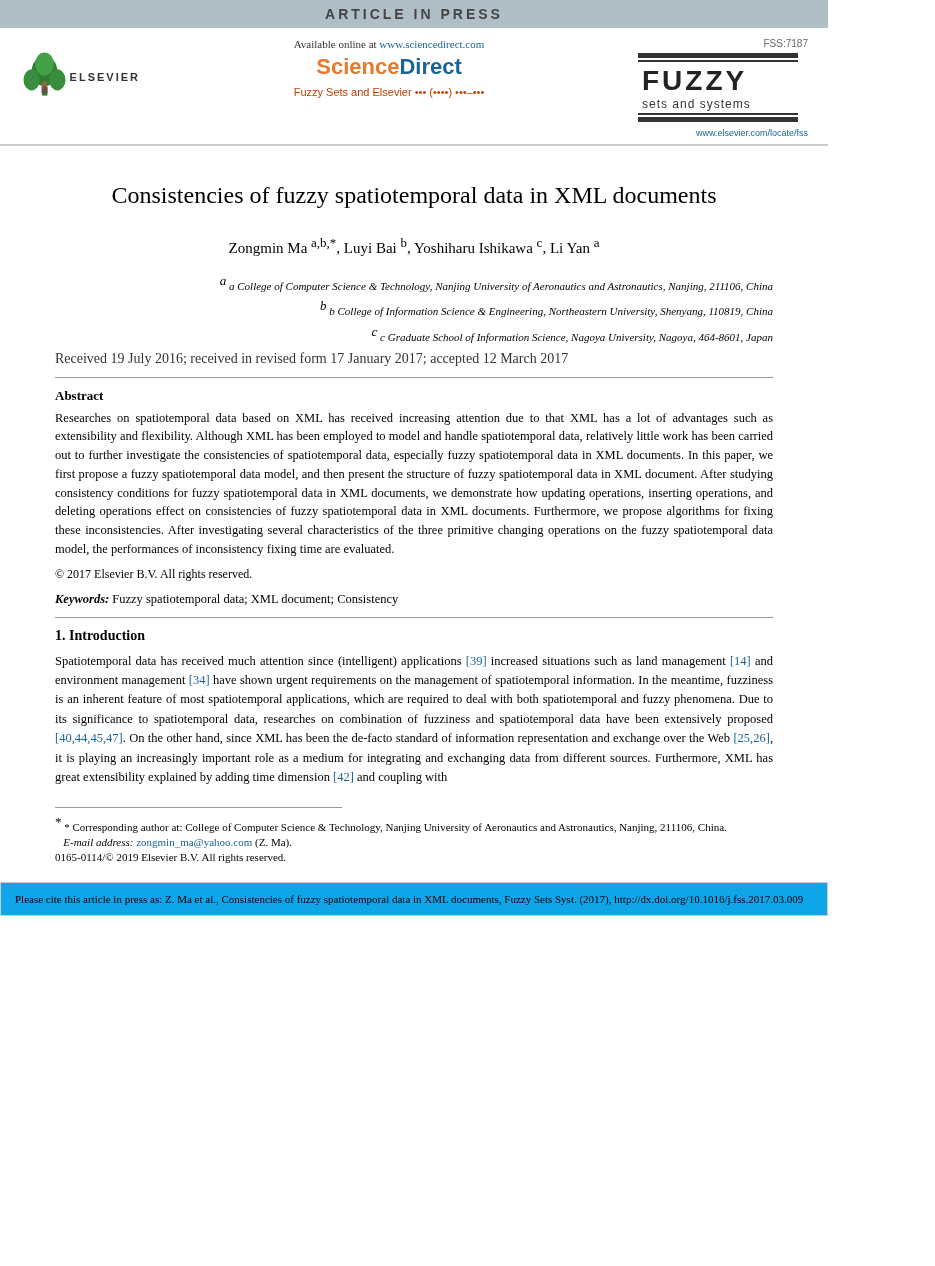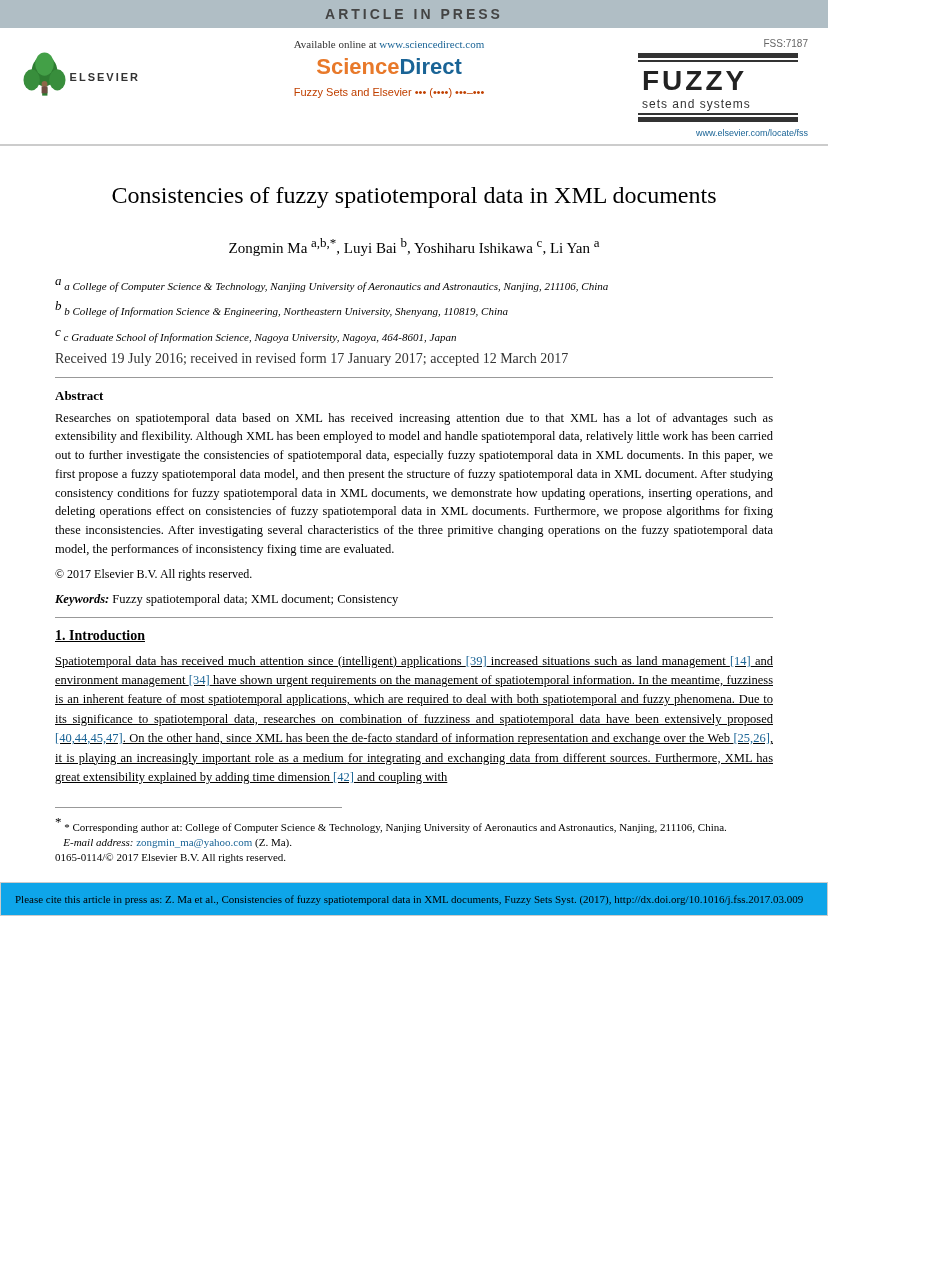--- a/index.html
+++ b/index.html
@@ -138,21 +138,21 @@
     .authors-line {
       font-size: 15px;
       color: #000;
     }
     .sup {
       font-size: 13px;
       vertical-align: super;
       color: #000;
     }
     .affiliations-section {
-      text-align: left;
+      text-align: right;
       padding: 8px 0 4px 0;
       font-style: italic;
       font-size: 11px;
       line-height: 1.5;
     }
     .aff-line {
       margin-bottom: 2px;
     }
     .received-line {
       text-align: left;
@@ -187,21 +187,20 @@
     .keywords-line {
       margin-top: 10px;
       font-size: 12.5px;
     }
     .keywords-label {
       font-style: italic;
       font-weight: bold;
     }
     
     .intro-section {
-      text-decoration: underline;
     }
     .section-heading {
       font-size: 14px;
       font-weight: bold;
       margin-bottom: 8px;
     }
     .body-text {
       font-size: 12.5px;
       line-height: 1.55;
       text-align: justify;
@@ -340,21 +339,21 @@
     <hr class="footnote-sep">
     <div class="footnote-section">
       <div class="footnote-line">
         <span class="sup">*</span> <span>* Corresponding author at: College of Computer Science &amp; Technology, Nanjing University of Aeronautics and Astronautics, Nanjing, 211106, China.</span>
       </div>
       <div class="footnote-line">
         &nbsp;&nbsp;&nbsp;<em>E-mail address:</em>
         <a class="cite-link">zongmin_ma@yahoo.com</a>
         <span> (Z. Ma).</span>
       </div>
-      <div class="footnote-line">0165-0114/© 2017 Elsevier B.V. All rights reserved.</div>
+      <div class="footnote-line">0165-0114/© 2019 Elsevier B.V. All rights reserved.</div>
     </div>
 
   </div>
 
   <div class="bottom-bar">
     <span>Please cite this article in press as: Z. Ma et al., Consistencies of fuzzy spatiotemporal data in XML documents, Fuzzy Sets Syst. (2017), http://dx.doi.org/10.1016/j.fss.2017.03.009</span>
   </div>
 
 </div>
 

